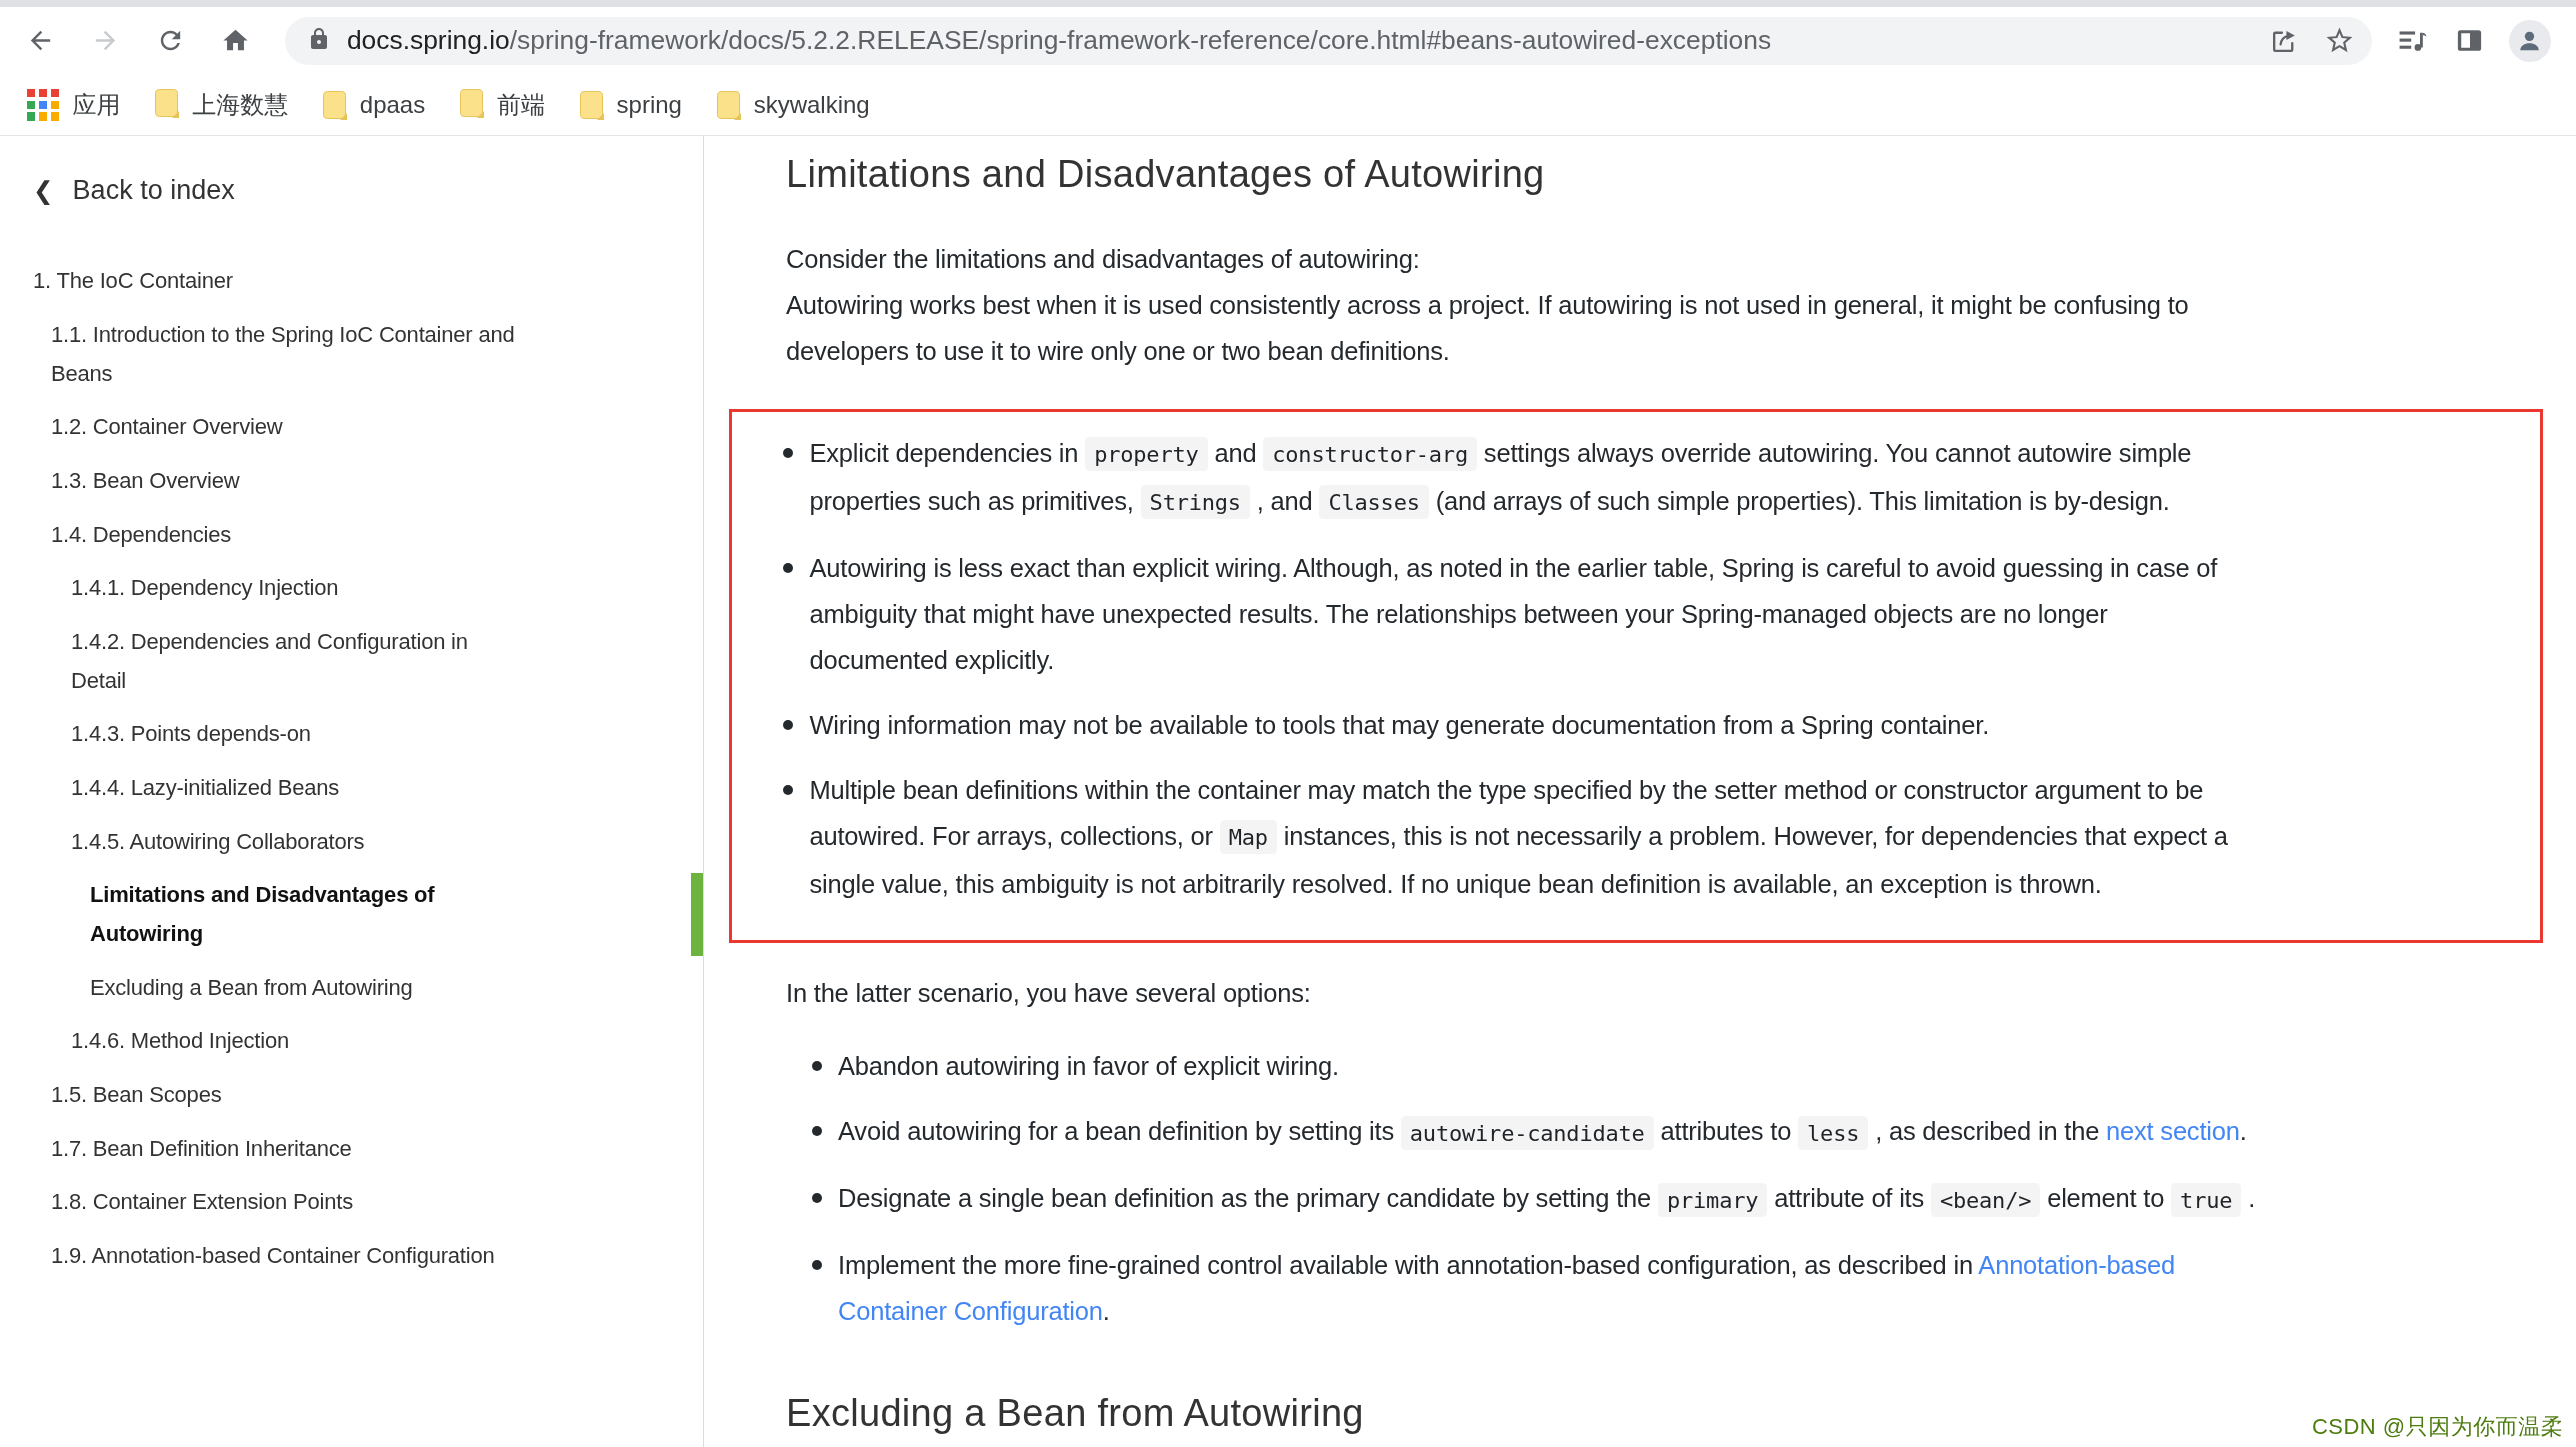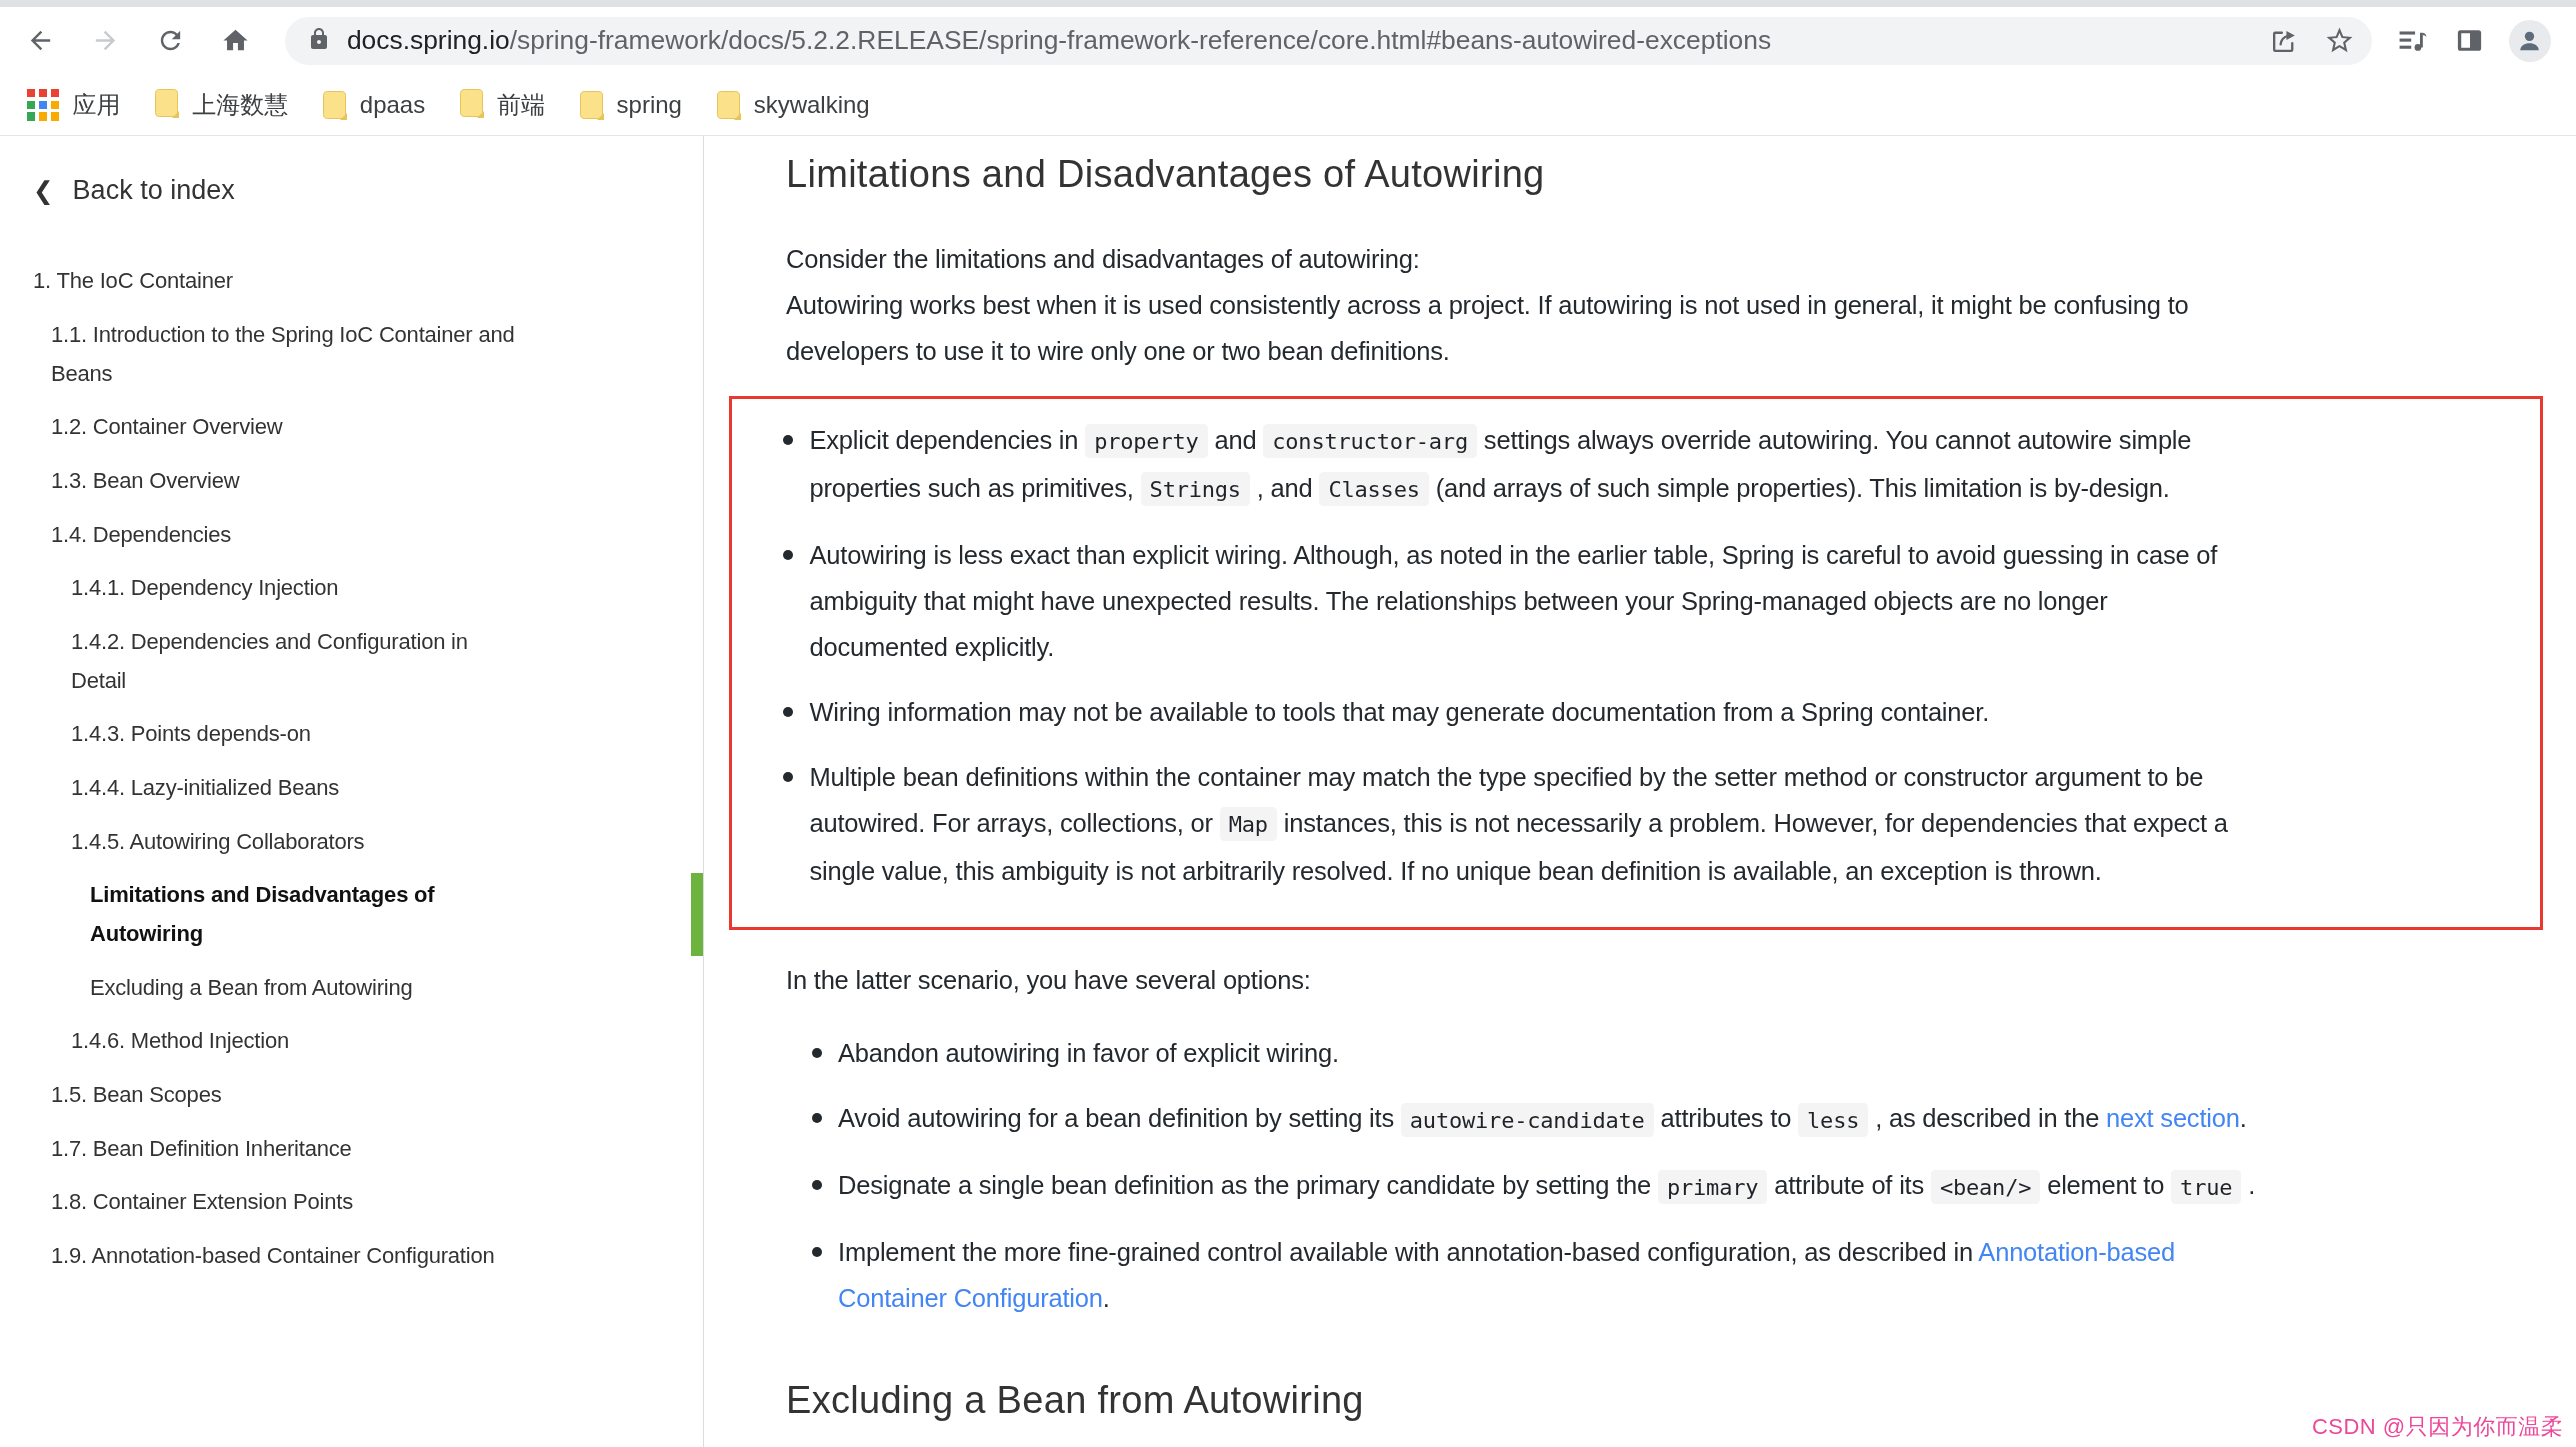--- a/index.html
+++ b/index.html
@@ -59,29 +59,29 @@
   
   .main{flex:1;padding:16.4px 36px 0 82px;position:relative;overflow:hidden}
   h2{font-size:38px;font-weight:400;color:#333;letter-spacing:0.3px;margin:0 0 40px 0}
   h2.next{margin-top:58px;margin-bottom:0}
   .body{font-size:25.5px;letter-spacing:-0.2px;line-height:46px;color:#24292e}
   p.body{margin-bottom:0}
   .gap-after{margin-bottom:40px}
   code{font-family:"DejaVu Sans Mono",monospace;font-size:22px;background:var(--code-bg);
     color:#1f2328;padding:4.6px 9px;border-radius:4.6px}
   a{color:var(--link-blue);text-decoration:none;cursor:pointer}
-  .redbox{border:3.6px solid var(--highlight-red);width:1814px;margin:22px 0 27px -57px;
+  .redbox{border:3.6px solid var(--highlight-red);width:1814px;margin:35px 0 27px -57px;
     padding:18px 36px 14.6px 25.5px}
   ul.bullets{list-style:none;padding-left:22px}
   ul.bullets li{position:relative;padding-left:30px;margin-bottom:19px}
   ul.bullets li::before{content:"";position:absolute;left:3.6px;top:18px;width:10px;height:10px;
     border-radius:50%;background:#24292e}
   ul.options{margin-top:27px}
   .latter{margin-top:0}
-  .watermark{position:absolute;right:12.8px;bottom:5.5px;font-size:22px;color:#ec4899;letter-spacing:0.5px}
+  .watermark{position:absolute;right:12.8px;bottom:5.5px;font-size:22px;color:#4d7c0f;letter-spacing:0.5px}
 </style>
 </head>
 <body>
 
 <div>
   <div class="top-strip"></div>
 
   <div class="toolbar">
     <button class="navbtn">
       <svg viewBox="0 0 24 24">

